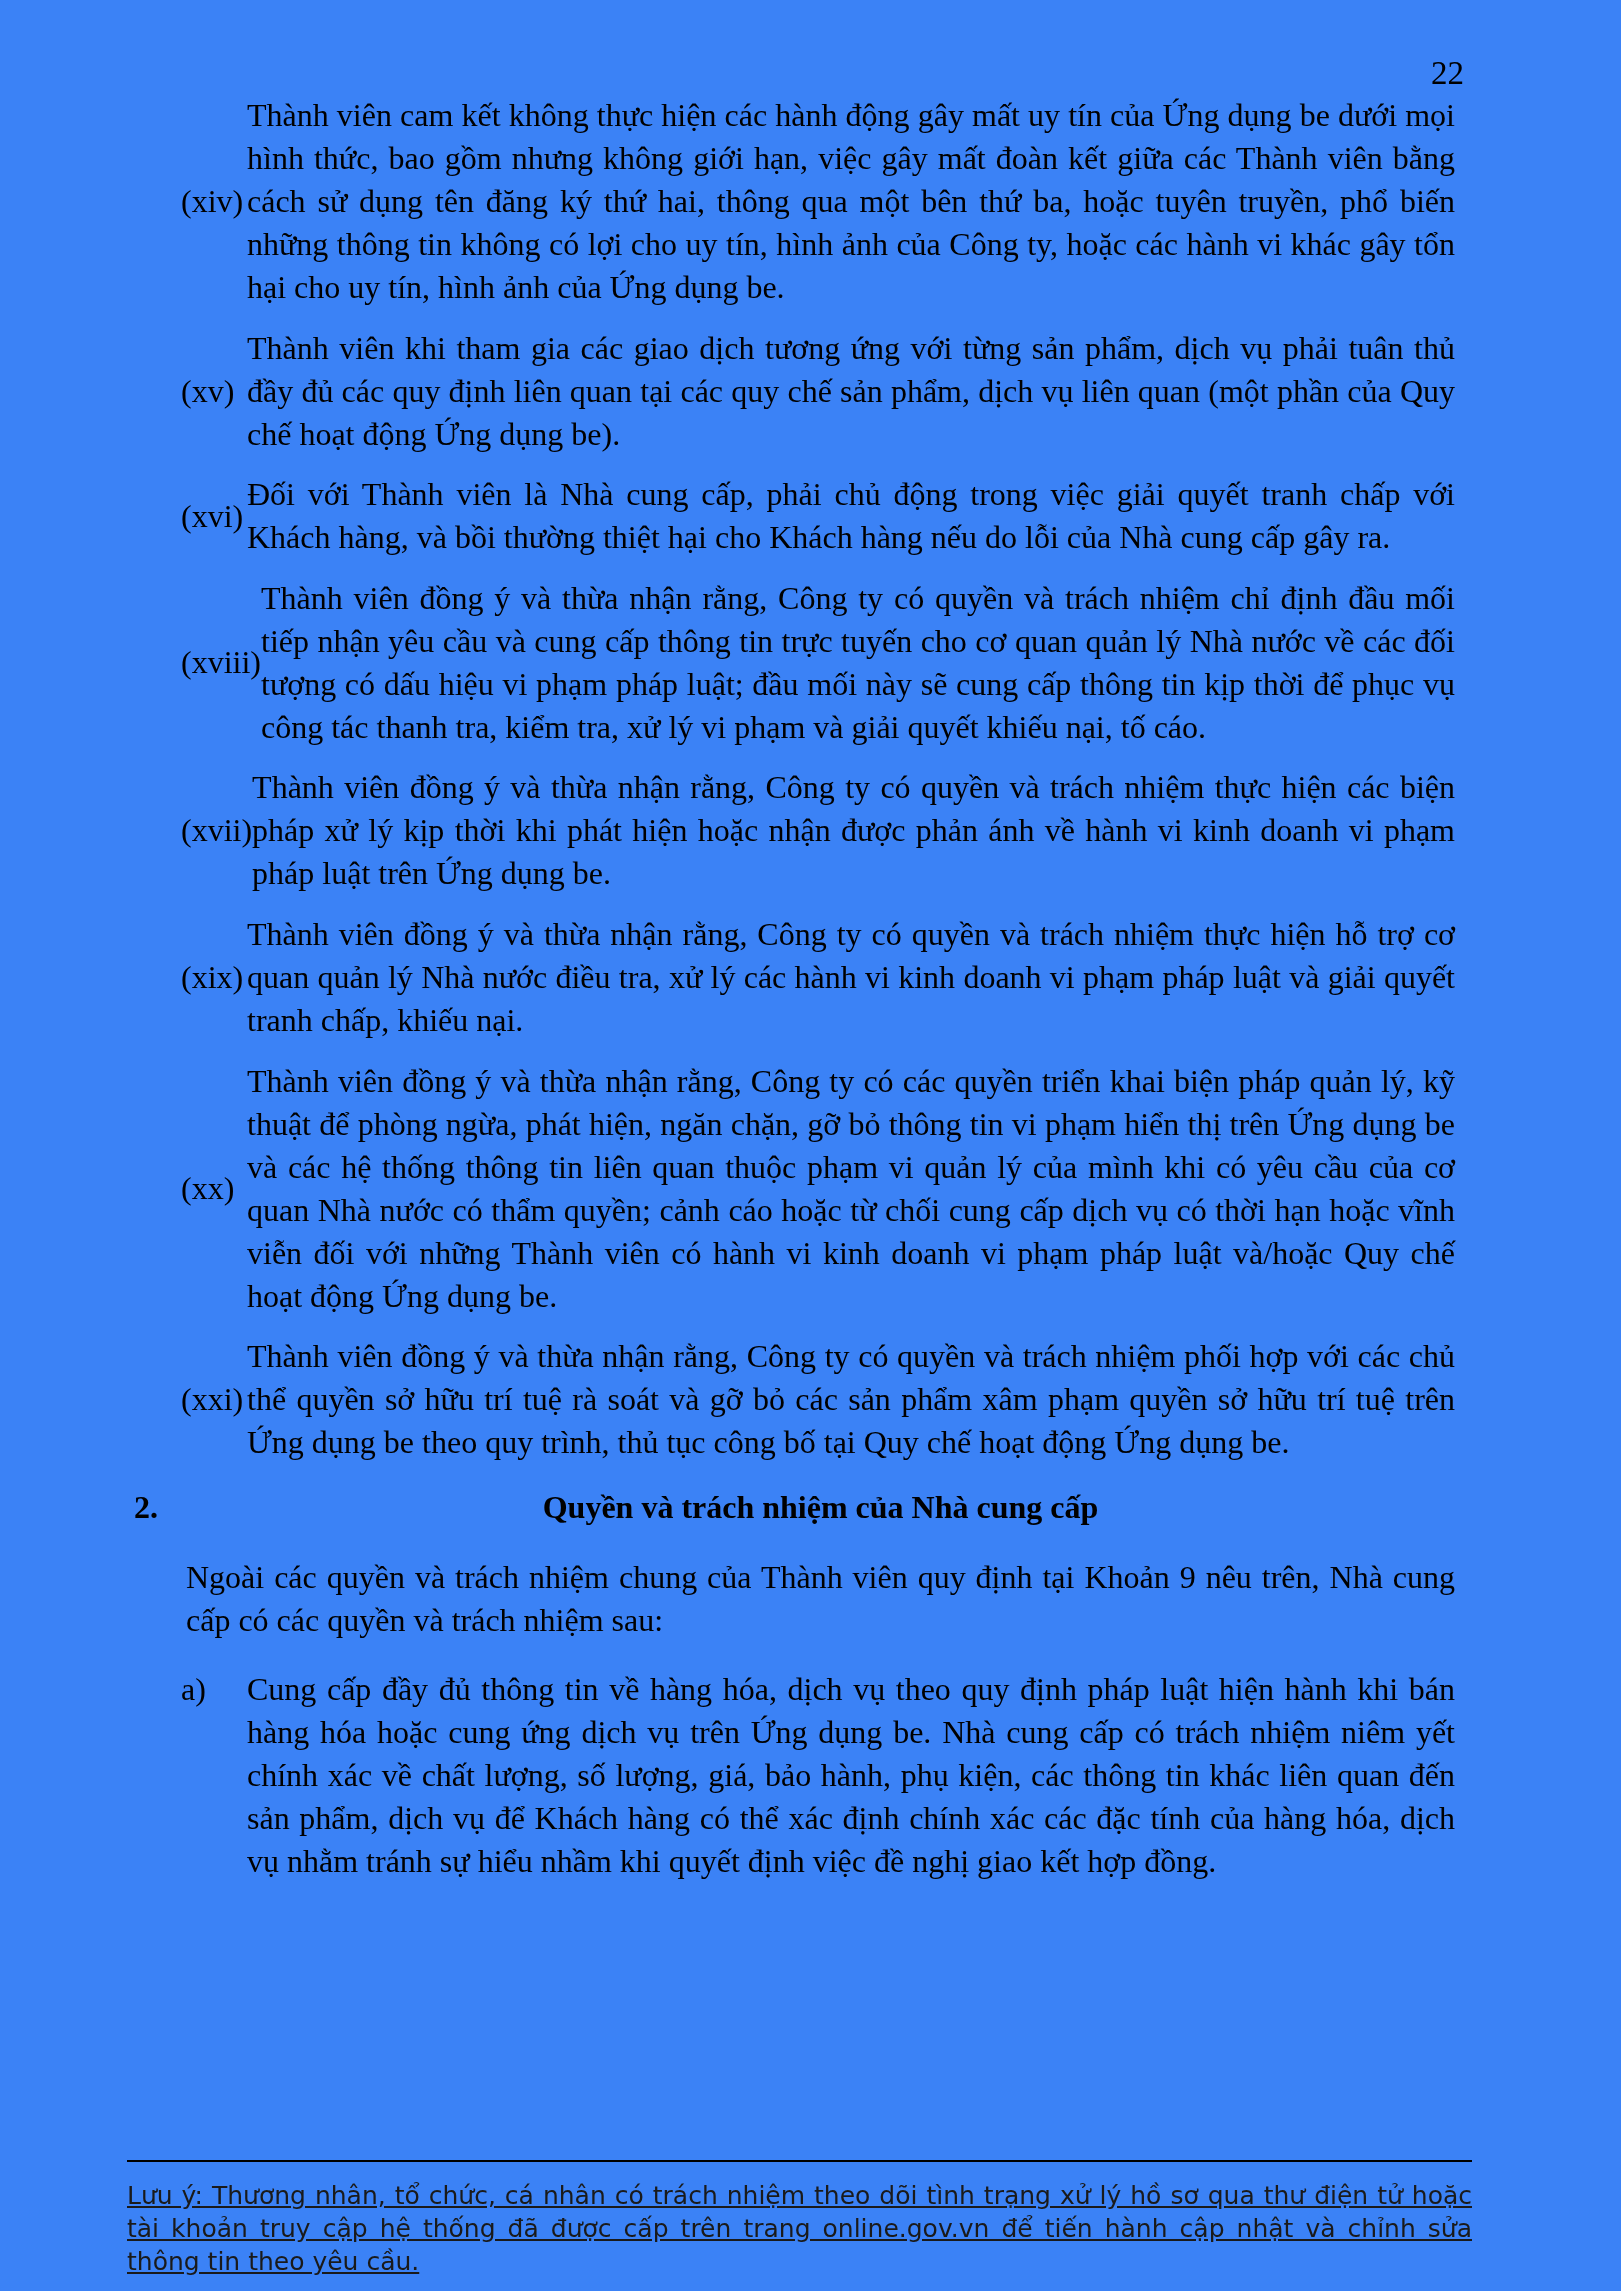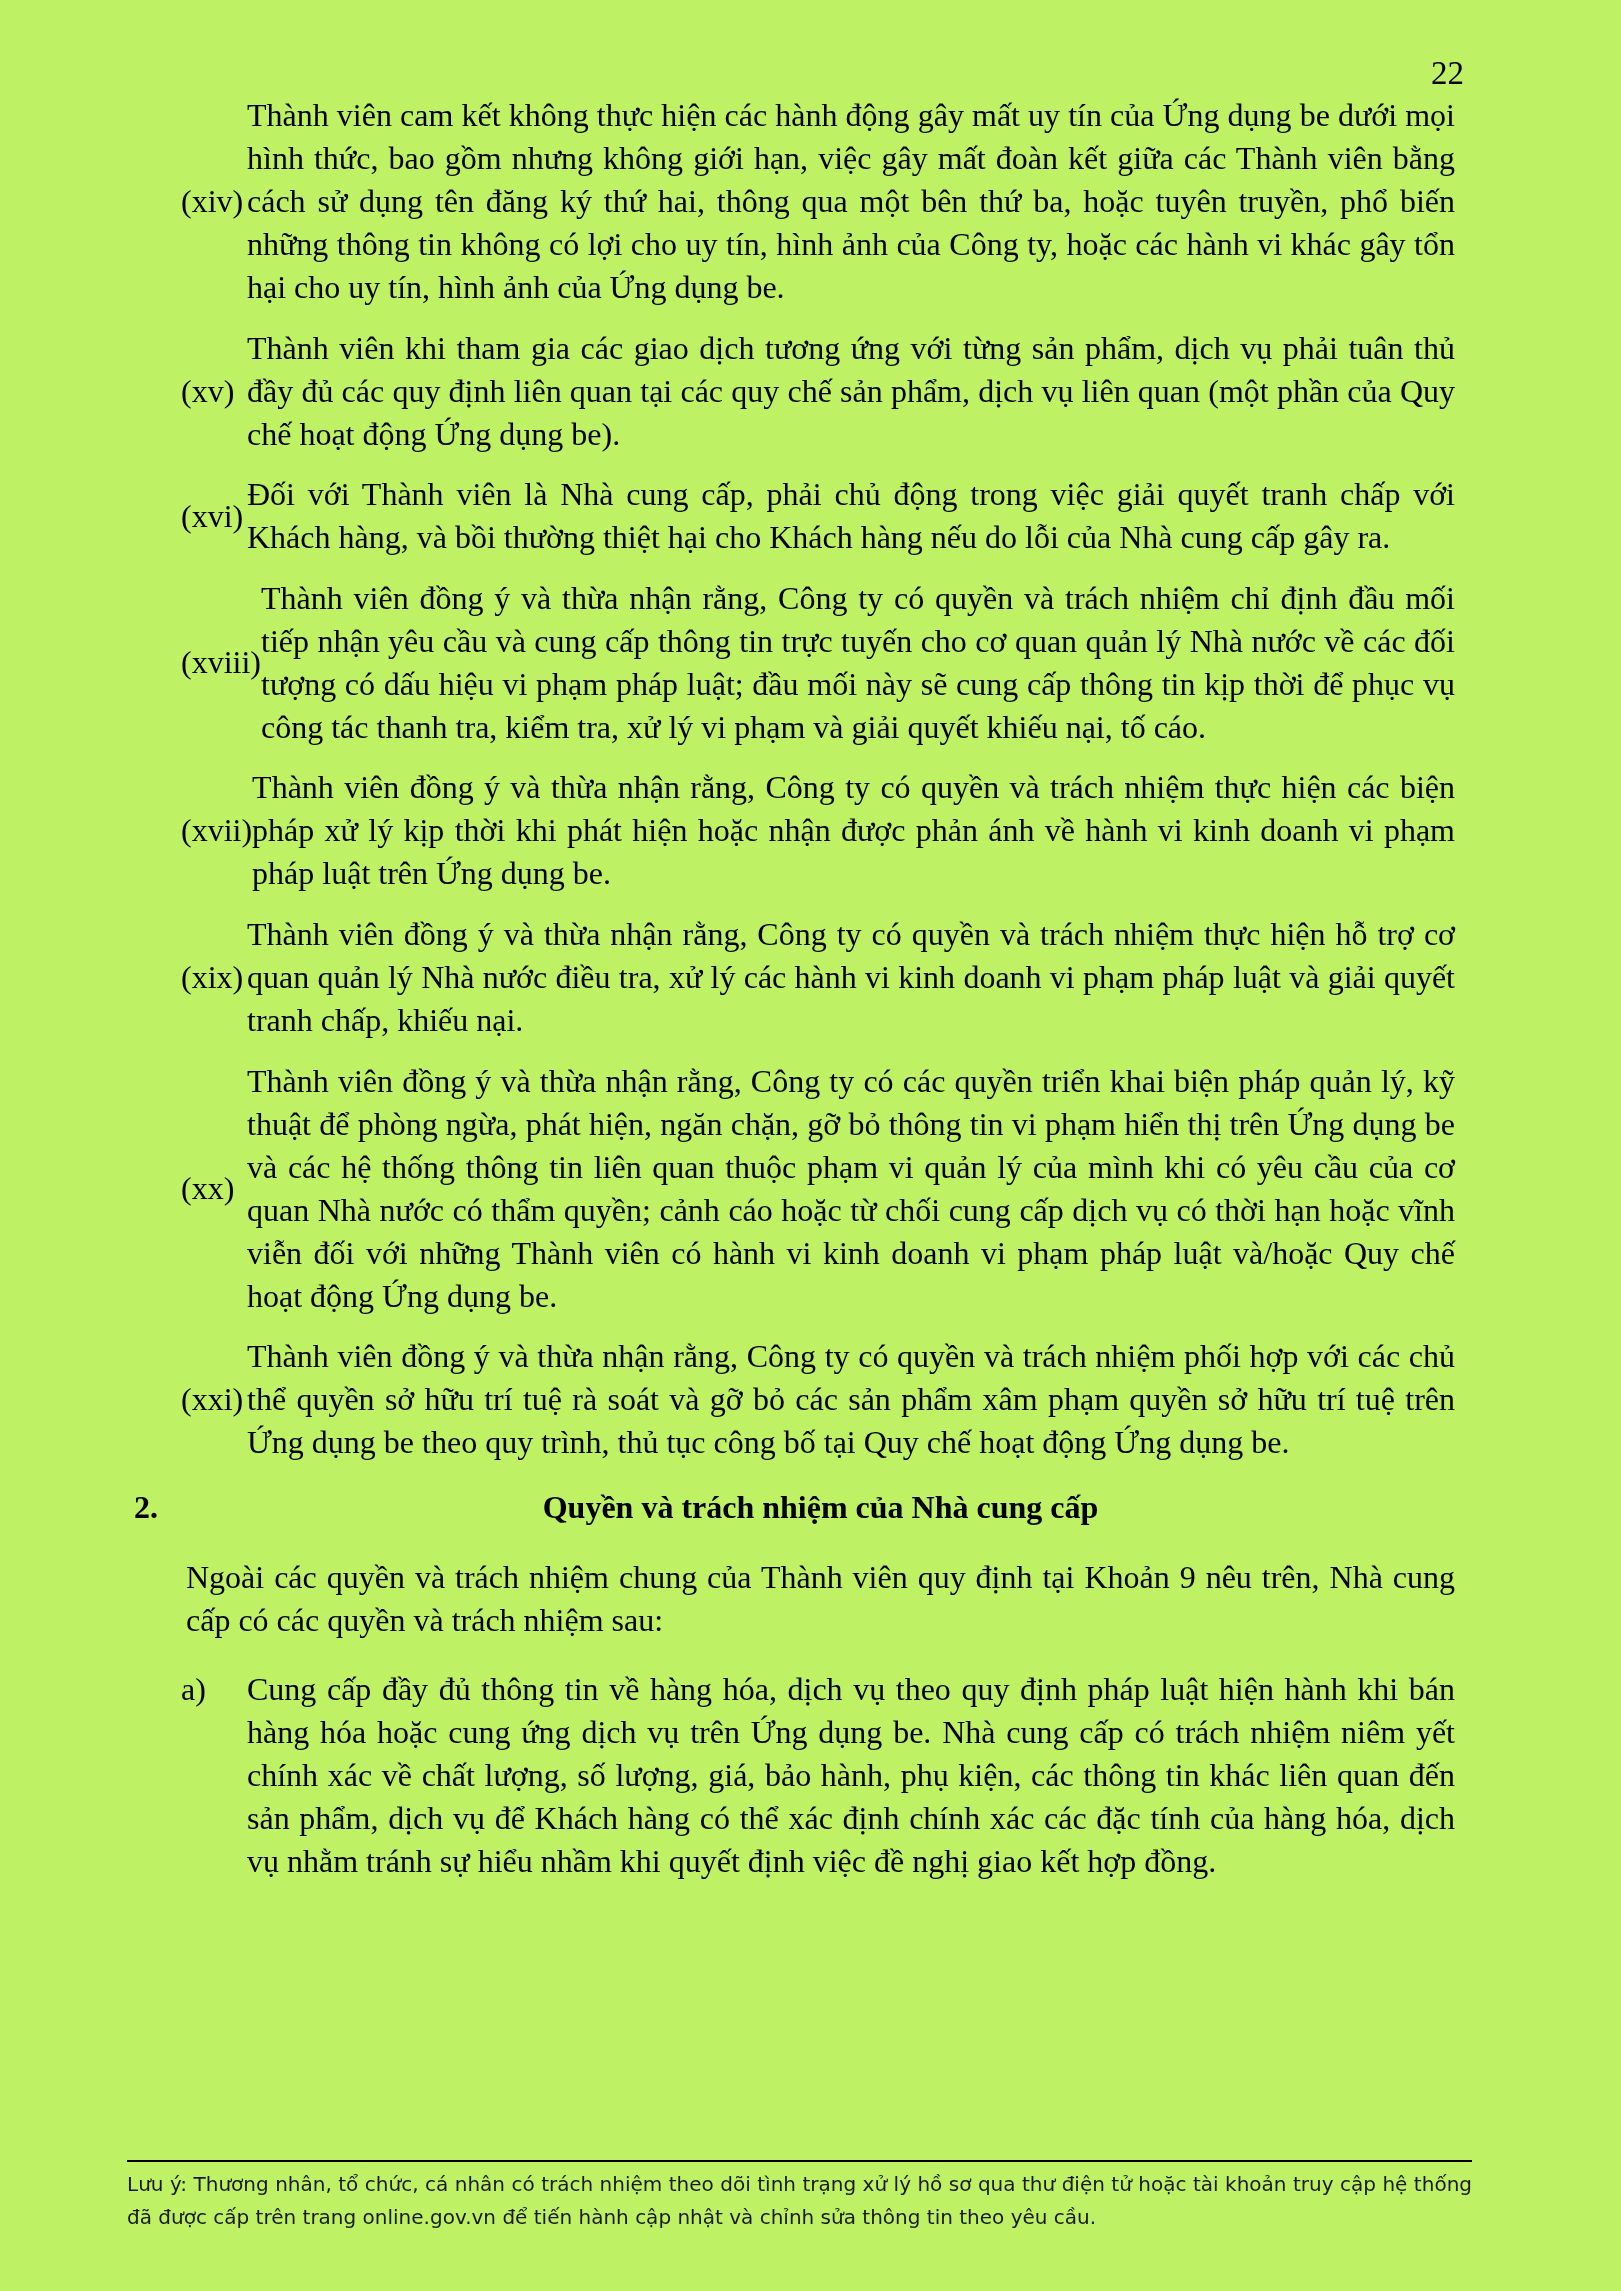--- a/index.html
+++ b/index.html
@@ -4,21 +4,21 @@
 <style>
   html, body {
     margin: 0;
     padding: 0;
     background: #ffffff;
   }
   .page {
     position: relative;
     width: 1621px;
     height: 2292px;
-    background: #bef264;
+    background: #3b82f6;
     color: #000000;
     font-family: "Liberation Serif", serif;
     overflow: hidden;
     box-sizing: border-box;
   }
   .page-number {
     position: absolute;
     top: 57px;
     right: 157px;
     font-size: 33px;
@@ -68,26 +68,27 @@
     display: flex;
     margin-left: 47px;
     margin-bottom: 17.6px;
   }
   .footer {
     position: absolute;
     left: 127px;
     top: 2160px;
     width: 1345px;
     border-top: 2.9px solid #000000;
-    padding-top: 6px;
+    padding-top: 17px;
     font-family: "DejaVu Sans", sans-serif;
-    font-size: 20px;
+    font-size: 25px;
     line-height: 33px;
     color: #1a1a1a;
     text-align: justify;
+    text-decoration: underline;
   }
 </style>
 </head>
 <body>
 
 <div class="page">
 
   <div class="page-number">22</div>
 
   <div class="content">

